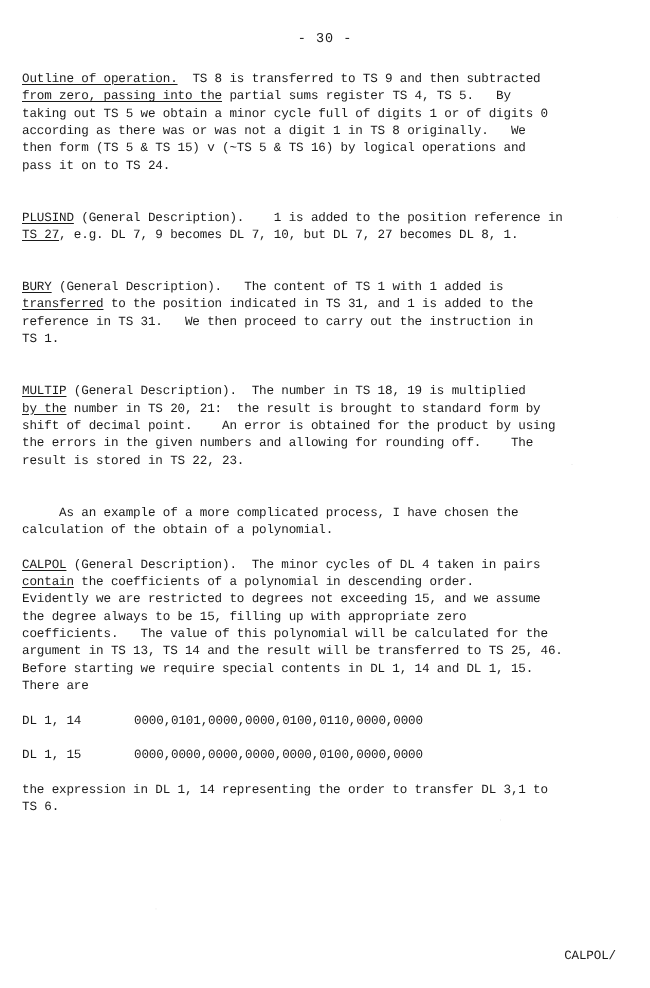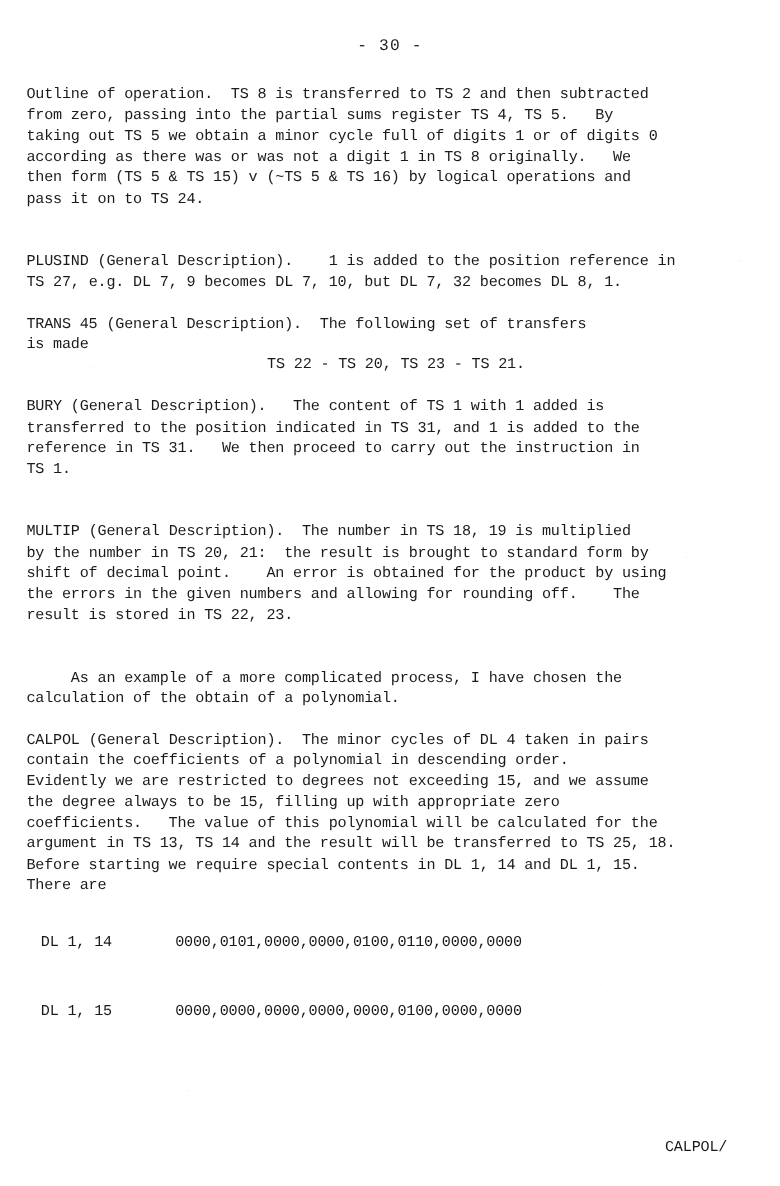--- a/index.html
+++ b/index.html
@@ -74,39 +74,40 @@
   .centered {
     text-align: center;
     font-size: 12.6px;
     line-height: 17.35px;
     letter-spacing: -0.15px;
     margin: 0;
     padding-left: 10px;
   }
 
   .u {
+    text-decoration: underline;
     text-underline-offset: 1.5px;
     text-decoration-thickness: from-font;
   }
 
   .codeline {
     font-size: 12.6px;
     line-height: 17.35px;
     letter-spacing: -0.15px;
-    margin: 12px;
+    margin: 0;
     white-space: pre;
   }
   .codeline .label {
     display: inline-block;
     width: 112px;
   }
 
   .footer-mark {
     position: absolute;
-    right: 44px;
+    right: 34px;
     bottom: 25px;
     font-size: 12.6px;
     letter-spacing: -0.15px;
   }
 
   
   .page, .page * {
     text-rendering: geometricPrecision;
   }
 </style>
@@ -114,40 +115,37 @@
 <body>
 
 <div class="paper"></div>
 
 <div class="page">
 
   <div class="page-number">- 30 -</div>
 
   <div class="body-col">
 
-    <p class="para"><span class="u">Outline of operation.</span><span>  TS 8 is transferred to TS 2 and then subtracted</span>
+    <p class="para"><span class="u">Outline of operation.</span><span>  TS 8 is transferred to TS 9 and then subtracted</span>
 <span class="u">from zero, passing into the</span><span> partial sums register TS 4, TS 5.   By</span>
 <span>taking out TS 5 we obtain a minor cycle full of digits 1 or of digits 0</span>
 <span>according as there was or was not a digit 1 in TS 8 originally.   We</span>
 <span>then form (TS 5 &amp; TS 15) v (~TS 5 &amp; TS 16) by logical operations and</span>
 <span>pass it on to TS 24.</span></p>
 
     <div class="gap"></div>
 
 
     <div class="gap"></div>
 
     <p class="para"><span class="u">PLUSIND</span><span> (General Description).    1 is added to the position reference in</span>
-<span class="u">TS 27</span><span>, e.g. DL 7, 9 becomes DL 7, 10, but DL 7, 32 becomes DL 8, 1.</span></p>
+<span class="u">TS 27</span><span>, e.g. DL 7, 9 becomes DL 7, 10, but DL 7, 27 becomes DL 8, 1.</span></p>
 
     <div class="gap"></div>
 
-    <p class="para"><span class="u">TRANS 45</span><span> (General Description).  The following set of transfers</span>
-<span class="u">is made</span></p>
-    <p class="centered">TS 22 - TS 20, TS 23 - TS 21.</p>
 
     <div class="gap"></div>
 
     <p class="para"><span class="u">BURY</span><span> (General Description).   The content of TS 1 with 1 added is</span>
 <span class="u">transferred</span><span> to the position indicated in TS 31, and 1 is added to the</span>
 <span>reference in TS 31.   We then proceed to carry out the instruction in</span>
 <span>TS 1.</span></p>
 
     <div class="gap"></div>
 
@@ -168,32 +166,34 @@
     <p class="para"><span>     As an example of a more complicated process, I have chosen the</span>
 <span>calculation of the obtain of a polynomial.</span></p>
 
     <div class="gap"></div>
 
     <p class="para"><span class="u">CALPOL</span><span> (General Description).  The minor cycles of DL 4 taken in pairs</span>
 <span class="u">contain</span><span> the coefficients of a polynomial in descending order.</span>
 <span>Evidently we are restricted to degrees not exceeding 15, and we assume</span>
 <span>the degree always to be 15, filling up with appropriate zero</span>
 <span>coefficients.   The value of this polynomial will be calculated for the</span>
-<span>argument in TS 13, TS 14 and the result will be transferred to TS 25, 18.</span>
+<span>argument in TS 13, TS 14 and the result will be transferred to TS 25, 46.</span>
 <span>Before starting we require special contents in DL 1, 14 and DL 1, 15.</span>
 <span>There are</span></p>
 
     <div class="gap"></div>
 
     <p class="codeline"><span class="label">DL 1, 14</span><span>0000,0101,0000,0000,0100,0110,0000,0000</span></p>
 
     <div class="gap"></div>
 
     <p class="codeline"><span class="label">DL 1, 15</span><span>0000,0000,0000,0000,0000,0100,0000,0000</span></p>
 
     <div class="gap"></div>
 
+    <p class="para"><span>the expression in DL 1, 14 representing the order to transfer DL 3,1 to</span>
+<span>TS 6.</span></p>
 
   </div>
 
   <div class="footer-mark">CALPOL/</div>
 
 </div>
 
 </body></html>

